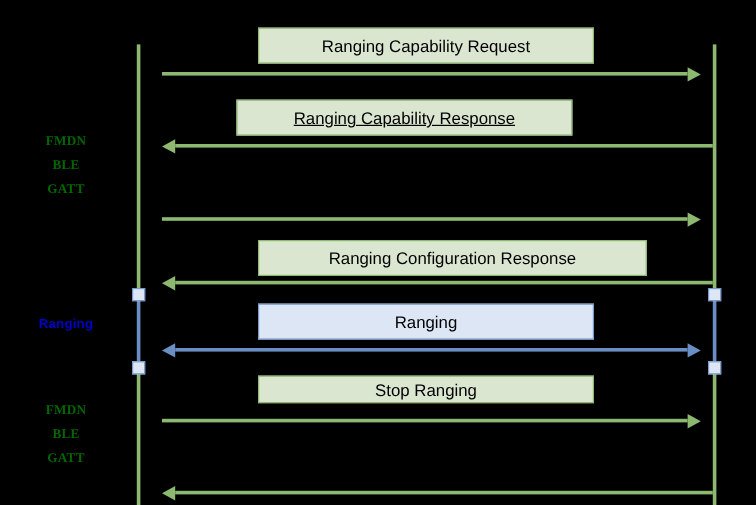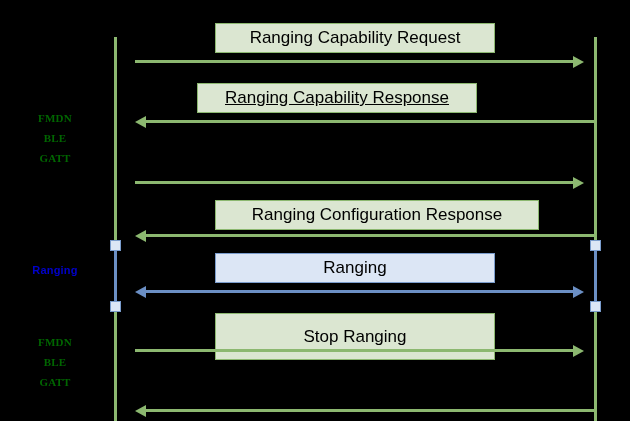--- a/index.html
+++ b/index.html
@@ -46,21 +46,21 @@
     box-sizing: border-box;
   }
 
   
   .msg-box {
     position: absolute;
     box-sizing: border-box;
     display: flex;
     align-items: center;
     justify-content: center;
-    font-size: 17px;
+    font-size: 14px;
     color: #000000;
   }
   .msg-box.green {
     background: #dbe6d1;
     border: 1px solid #8cb870;
   }
   .msg-box.blue {
     background: #dce6f5;
     border: 1px solid #7a9ccc;
   }
@@ -138,21 +138,21 @@
   <div class="arrow-line green" style="left:146px; top:234px; width:448px;"></div>
   <div class="arrow-head left green" style="left:135px; top:229.5px;"></div>
 
   <div class="msg-box blue" style="left:215px; top:253px; width:280px; height:30px;">
     <span>Ranging</span>
   </div>
   <div class="arrow-line blue" style="left:146px; top:290px; width:427px;"></div>
   <div class="arrow-head left blue" style="left:135px; top:285.5px;"></div>
   <div class="arrow-head right blue" style="left:573px; top:285.5px;"></div>
 
-  <div class="msg-box green" style="left:215px; top:313px; width:280px; height:47px;">
+  <div class="msg-box green" style="left:215px; top:313px; width:280px; height:23px;">
     <span>Stop Ranging</span>
   </div>
   <div class="arrow-line green" style="left:135px; top:349px; width:438px;"></div>
   <div class="arrow-head right green" style="left:573px; top:344.5px;"></div>
 
   <div class="arrow-line green" style="left:146px; top:409px; width:448px;"></div>
   <div class="arrow-head left green" style="left:135px; top:404.5px;"></div>
 
 </div>
 

